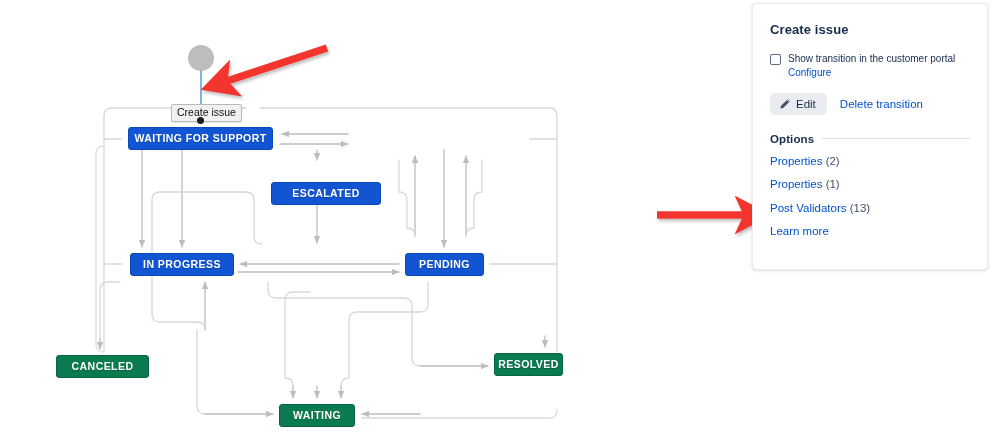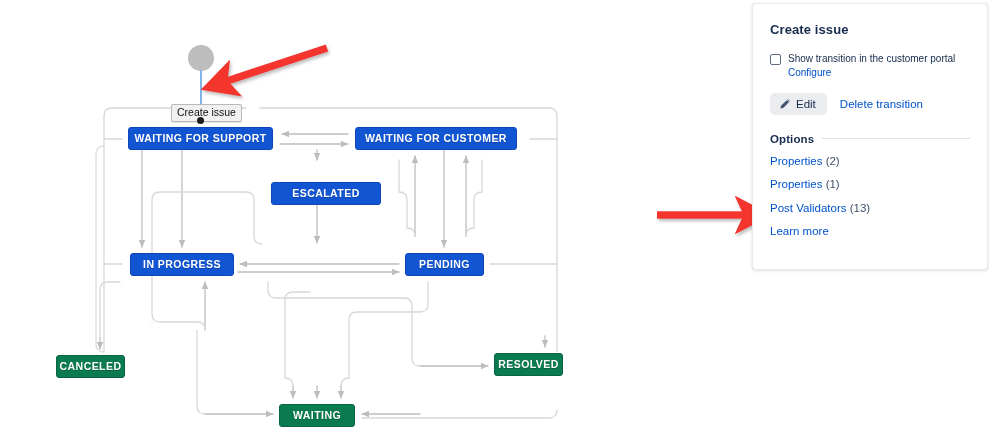--- a/index.html
+++ b/index.html
@@ -171,25 +171,24 @@
         <path d="M226,222 L226,250" opacity="0"></path>
       </g>
     </svg>
 
     <div id="start-node"></div>
     <div id="start-stem"></div>
     <div id="create-issue-label">Create issue</div>
     <div id="start-dot"></div>
 
     <div class="node blue" style="left: 128px; top: 127px; width: 145px; height: 23px; background: rgb(17, 85, 211);">WAITING FOR SUPPORT</div>
-    <div class="node blue" style="left: 355px; top: 127px; width: 162px; height: 23px; background: rgb(17, 85, 211);">WAITING FOR CUSTOMER</div>
     <div class="node blue" style="left: 271px; top: 182px; width: 110px; height: 23px; background: rgb(17, 85, 211);">ESCALATED</div>
     <div class="node blue" style="left: 130px; top: 253px; width: 104px; height: 23px; background: rgb(17, 85, 211);">IN PROGRESS</div>
     <div class="node blue" style="left: 405px; top: 253px; width: 79px; height: 23px; background: rgb(17, 85, 211);">PENDING</div>
-    <div class="node green" style="left: 56px; top: 355px; width: 69px; height: 23px; background: rgb(10, 122, 80);">CANCELED</div>
+    <div class="node green" style="left: 56px; top: 355px; width: 93px; height: 23px; background: rgb(10, 122, 80);">CANCELED</div>
     <div class="node green" style="left: 494px; top: 353px; width: 69px; height: 23px; background: rgb(10, 122, 80);">RESOLVED</div>
     <div class="node green" style="left: 279px; top: 404px; width: 76px; height: 23px; background: rgb(10, 122, 80);">WAITING</div>
   </div>
 
   <svg class="annot" viewBox="0 0 999 447" width="999" height="447">
     <defs>
       <marker id="redhead" markerWidth="5.2" markerHeight="5.2" refX="3.4" refY="2.6" orient="auto">
         <path d="M0,0 L5,2.6 L0,5.2 L1.2,2.6 z" fill="#f4342e"></path>
       </marker>
       <filter id="softshadow" x="-30%" y="-30%" width="170%" height="170%">

